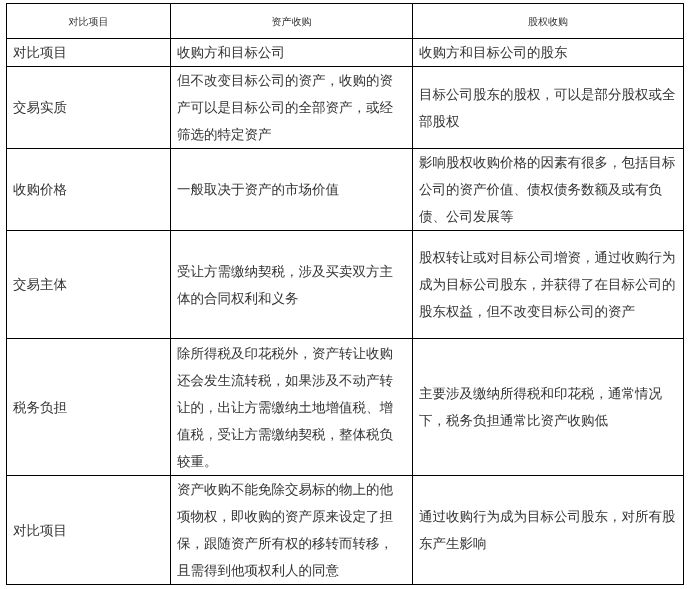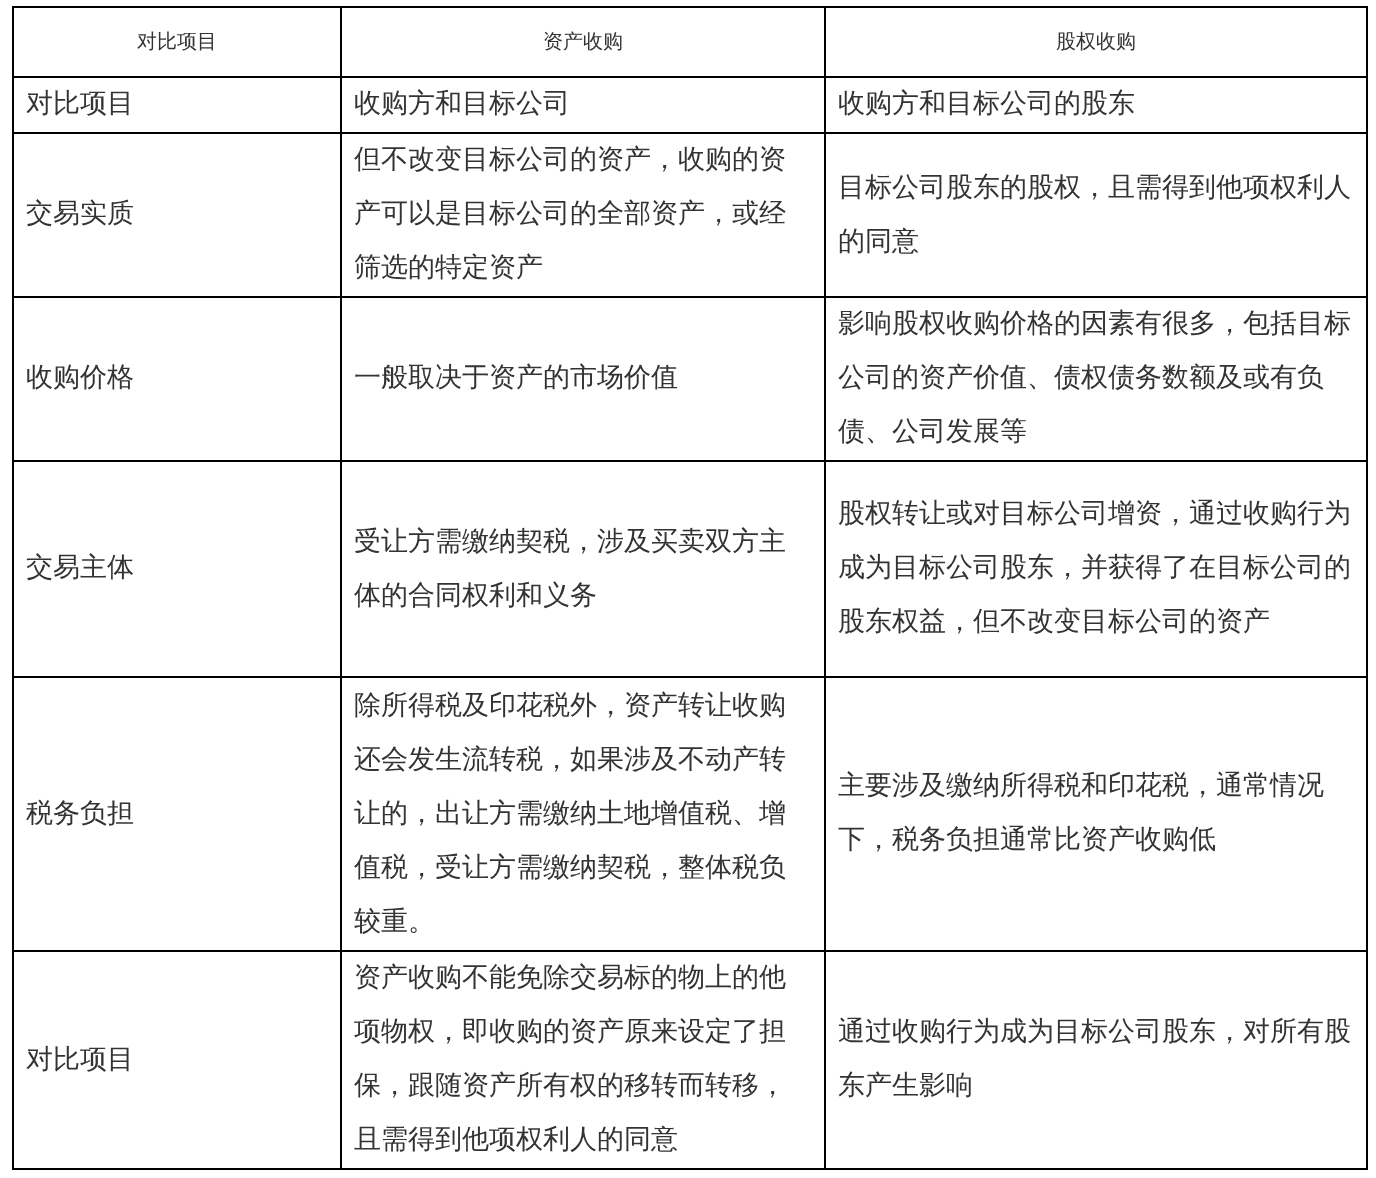--- a/index.html
+++ b/index.html
@@ -67,21 +67,21 @@
   </thead>
   <tbody>
     <tr class="r1">
       <td>对比项目</td>
       <td>收购方和目标公司</td>
       <td>收购方和目标公司的股东</td>
     </tr>
     <tr class="r2">
       <td>交易实质</td>
       <td>但不改变目标公司的资产，收购的资产可以是目标公司的全部资产，或经筛选的特定资产</td>
-      <td>目标公司股东的股权，且需得到他项权利人的同意</td>
+      <td>目标公司股东的股权，可以是部分股权或全部股权</td>
     </tr>
     <tr class="r3">
       <td>收购价格</td>
       <td>一般取决于资产的市场价值</td>
       <td>影响股权收购价格的因素有很多，包括目标公司的资产价值、债权债务数额及或有负债、公司发展等</td>
     </tr>
     <tr class="r4">
       <td>交易主体</td>
       <td>受让方需缴纳契税，涉及买卖双方主体的合同权利和义务</td>
       <td>股权转让或对目标公司增资，通过收购行为成为目标公司股东，并获得了在目标公司的股东权益，但不改变目标公司的资产</td>

